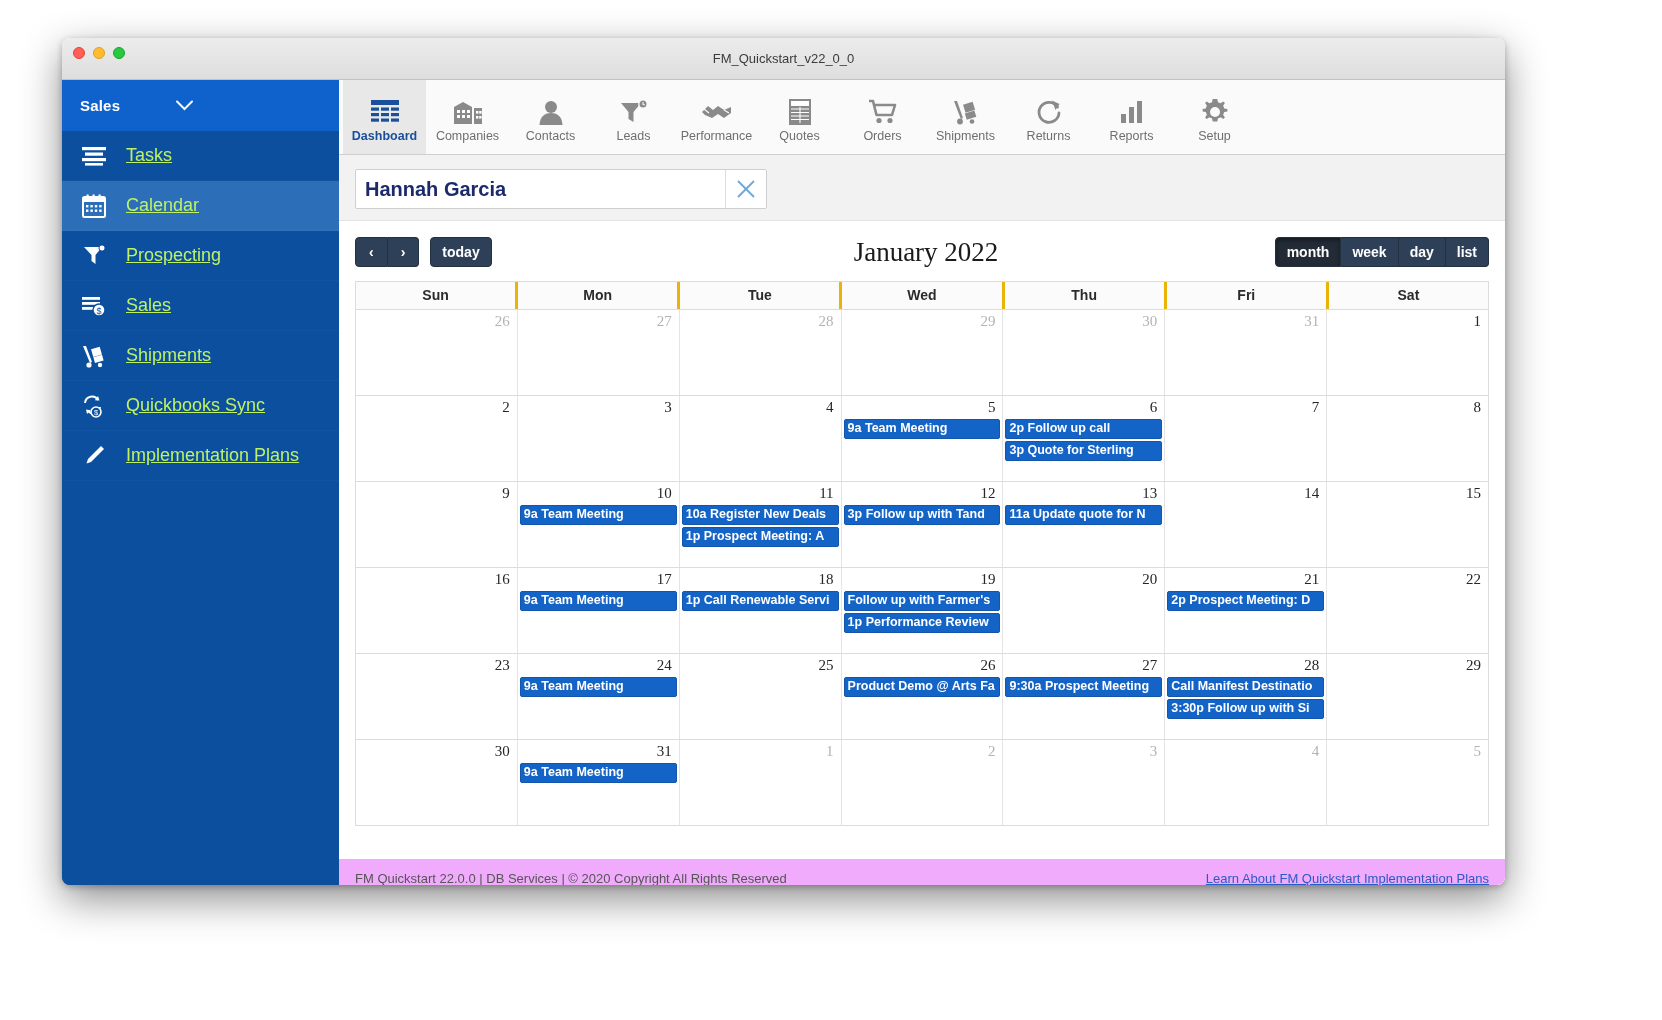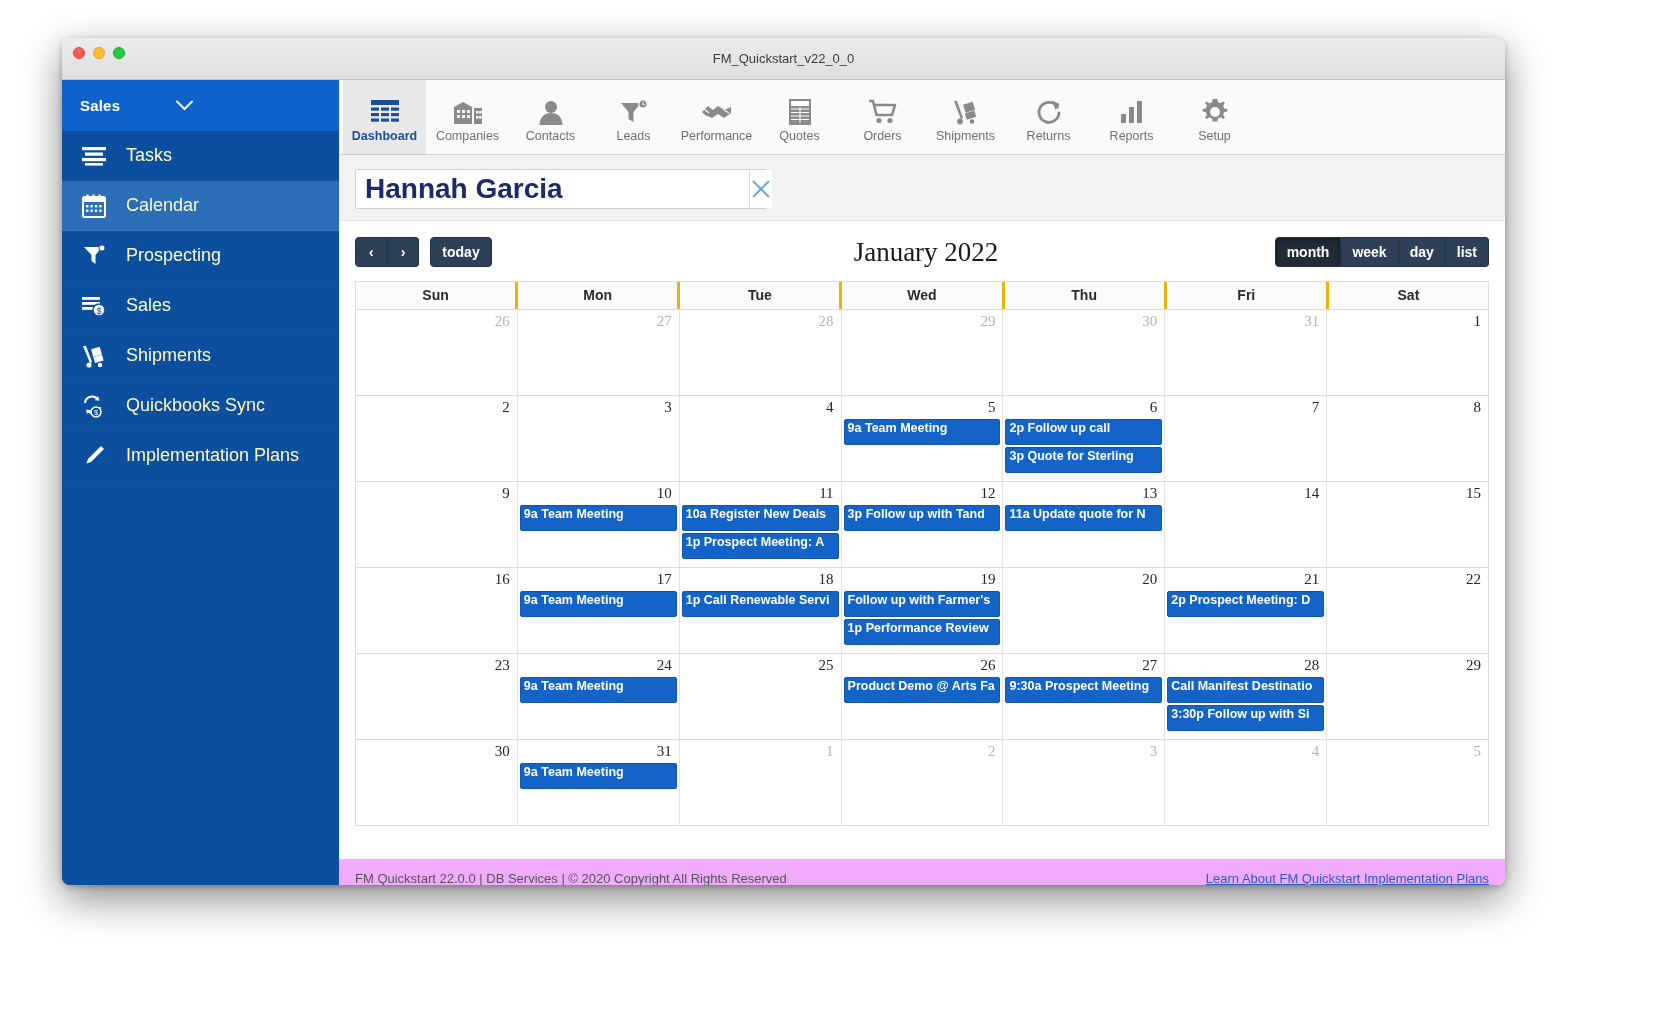--- a/index.html
+++ b/index.html
@@ -45,23 +45,24 @@
   }
   .sidebar-head {
     height: 51px; background: #0f62cc;
     display: flex; align-items: center; padding: 0 18px;
     color: #fff;
   }
   .sidebar-head .sh-label { font-size: 15px; font-weight: bold; letter-spacing: .2px;}
   .sidebar-head .sh-chev { margin-left: 56px; font-size: 15px; opacity:.95;}
   .nav-item {
     height: 50px; display: flex; align-items: center;
-    padding-left: 17px; color: #fef9c3;
+    padding-left: 17px; color: #bef264;
     font-size: 18px;
     border-bottom: 1px solid rgba(255,255,255,0.03);
+    text-decoration: underline;
   }
   .nav-item.active { background: #2c6fb8; }
   .nav-ico {
     width: 30px; height: 26px; margin-right: 17px;
     display:flex; align-items:center; justify-content:center;
     flex: 0 0 30px;
   }
   .nav-ico svg { display:block; }
   .nav-label { white-space: nowrap; }
   .sidebar-fill { flex: 1 1 auto; background: #0b4f9e; }
@@ -91,21 +92,21 @@
     border-bottom: 1px solid #e3e3e3;
     display:flex;
   }
   .search-box {
     display:flex; align-items:stretch;
     border: 1px solid #cfcfcf; background:#fff; border-radius:2px;
     width: 412px; height: 40px;
   }
   .search-input {
     flex: 1 1 auto; border: none; outline: none;
-    font-size: 28px; font-weight: bold; color: #1b2a6b;
+    font-size: 20px; font-weight: bold; color: #1b2a6b;
     padding: 0 9px; font-family: "Liberation Sans", sans-serif;
     background: transparent;
   }
   .clear-btn {
     width: 41px; border-left: 1px solid #dcdcdc;
     display:flex; align-items:center; justify-content:center;
     background:#fff;
   }
 
   
@@ -151,21 +152,21 @@
   }
   .day-cell:last-child { border-right: none; }
   .day-num {
     text-align: right; font-size: 15px; color: #262626;
     padding: 1px 7px 2px 0; font-family: "Liberation Serif", serif;
   }
   .day-cell.other .day-num { color: #b3b3b3; }
   .ev {
     background: #1464c8; border: 1px solid #1257ad; color: #ffffff;
     font-size: 12.5px; font-weight: bold;
-    margin: 1px 2px 2px 2px; padding: 1px 3px 8px 3px;
+    margin: 1px 2px 2px 2px; padding: 1px 3px 2px 3px;
     border-radius: 2px; white-space: nowrap; overflow: hidden;
     line-height: 15px;
   }
 
   
   .footer {
     height: 38px; background: #f0abfc;
     display: flex; align-items: center; justify-content: space-between;
     padding: 0 16px; font-size: 13px; color: #555;
     border-top: none;

